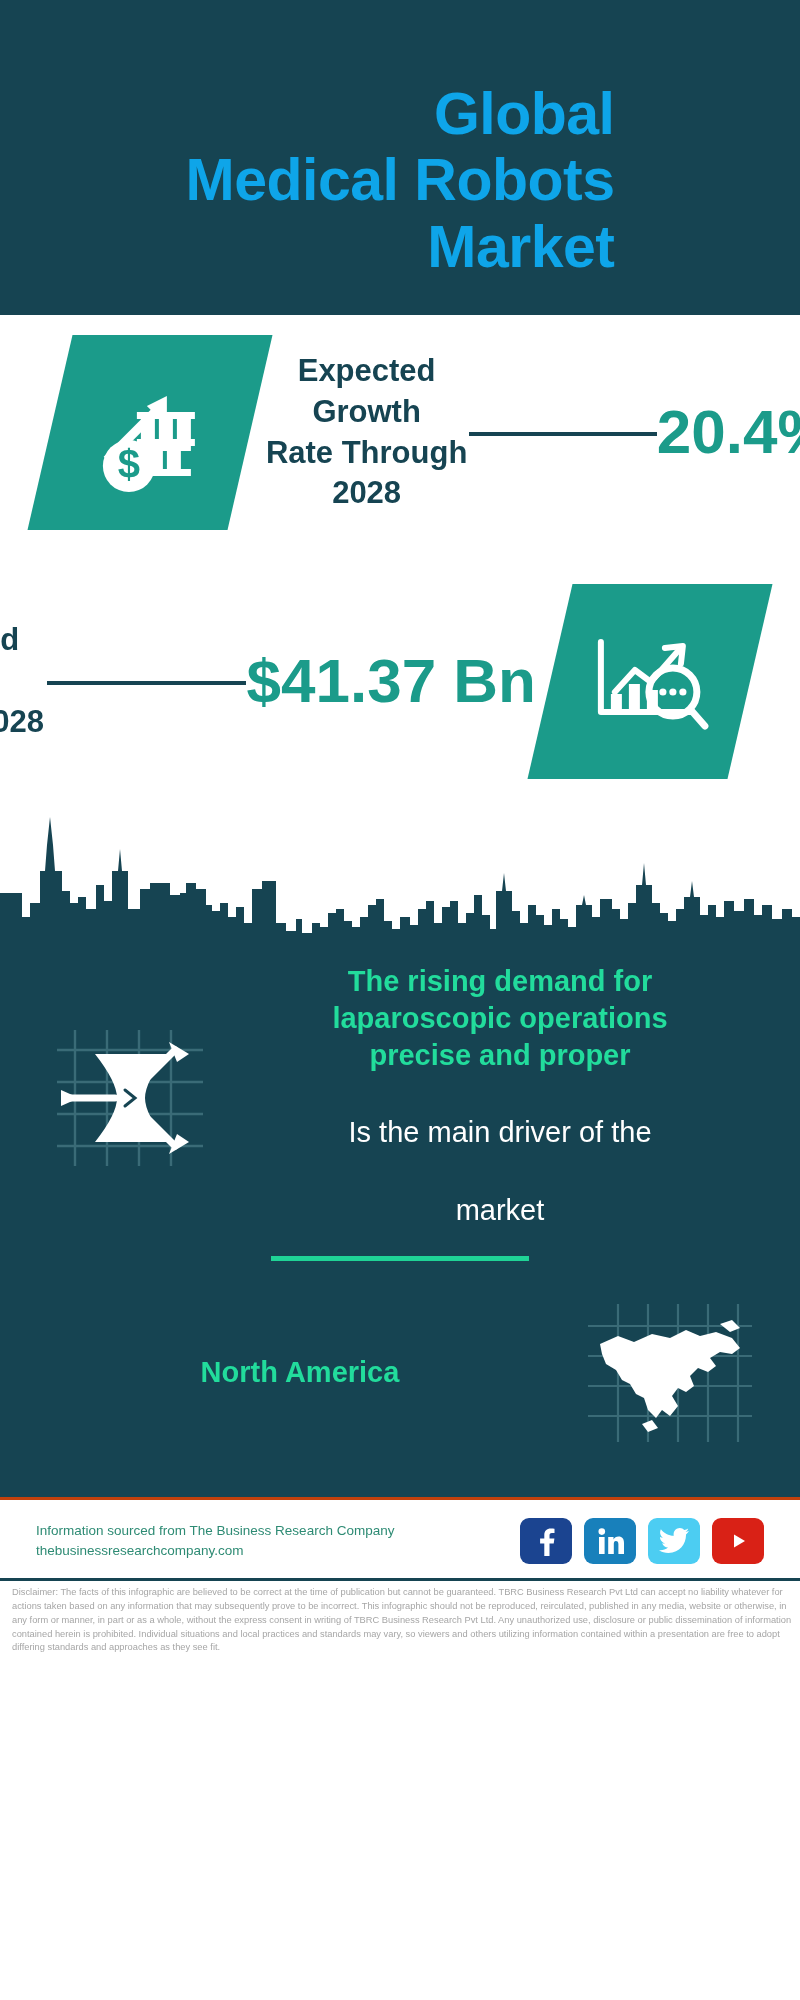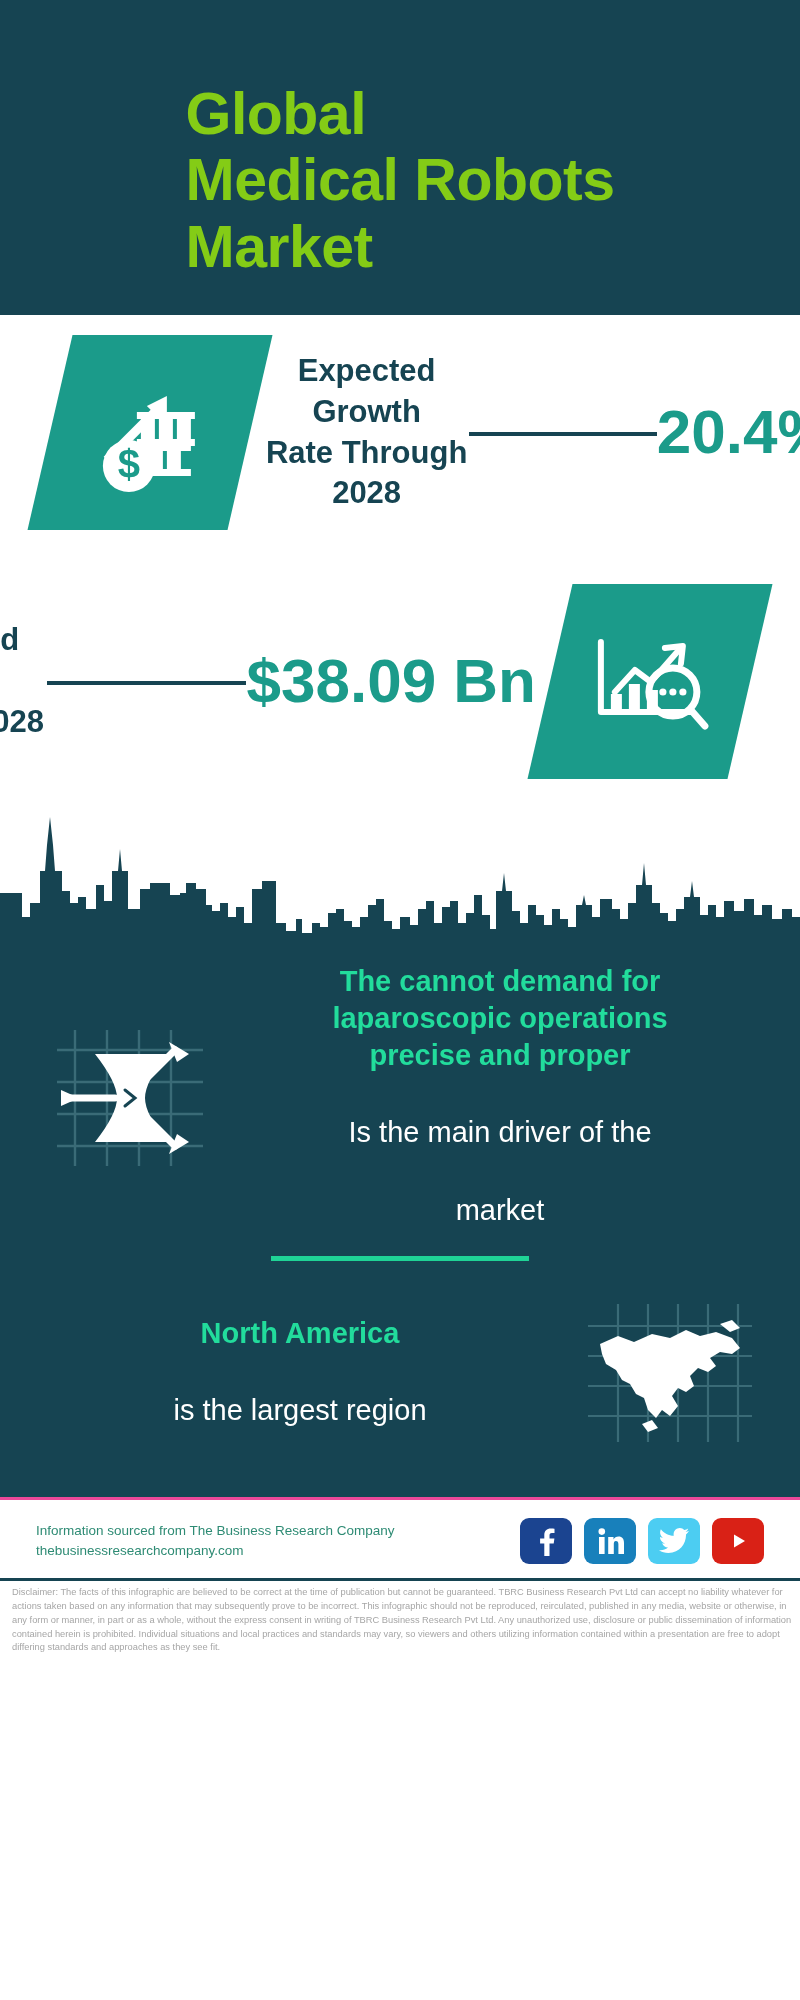--- a/index.html
+++ b/index.html
@@ -21,25 +21,25 @@
     width: 800px;
     height: 315px;
     background: #164452;
     display: flex;
     flex-direction: column;
     align-items: center;
     justify-content: center;
     padding-top: 18px;
   }
   .header-title {
-    color: #84cc16;
+    color: #0ea5e9;
     font-size: 59px;
     font-weight: bold;
     line-height: 1.12;
-    text-align: left;
+    text-align: right;
     letter-spacing: -0.5px;
     margin-top: 28px;
   }
 
   
   .light-body {
     background: #ffffff;
     width: 800px;
     padding-top: 20px;
   }
@@ -150,21 +150,21 @@
     width: 258px;
     height: 5px;
     background: #1fd396;
     margin: 26px auto 22px auto;
   }
 
   
   .footer {
     width: 800px;
     background: #ffffff;
-    border-top: 3px solid #ec4899;
+    border-top: 3px solid #c2410c;
     padding: 18px 36px 14px 36px;
     display: flex;
     align-items: center;
     justify-content: space-between;
   }
   .source-text { line-height: 1.45; }
   .source-line {
     color: #2e8b74;
     font-size: 13.5px;
     display: block;
@@ -267,21 +267,21 @@
             <circle cx="96" cy="66" r="3.6"></circle>
           </g>
         </svg>
       </div>
       <div class="stat-text">
         <div class="stat-label">
           <div>Expected Market</div>
           <div>Size By 2028</div>
         </div>
         <div class="stat-rule"></div>
-        <div class="stat-value">$38.09 Bn</div>
+        <div class="stat-value">$41.37 Bn</div>
       </div>
     </div>
 
     <div class="skyline-wrap">
       <svg viewBox="0 0 800 150" preserveAspectRatio="none" aria-hidden="true">
         <path fill="#164452" d="
           M0,150 L0,88 L22,88 L22,112 L30,112 L30,98 L40,98 L40,66 L45,66
           L47,40 L50,12 L53,40 L55,66 L62,66 L62,86 L70,86 L70,98 L78,98
           L78,92 L86,92 L86,104 L96,104 L96,80 L104,80 L104,96 L112,96
           L112,66 L118,66 L120,44 L122,66 L128,66 L128,104 L140,104
@@ -331,21 +331,21 @@
             <polygon points="120,22 140,34 128,42"></polygon>
             <polygon points="120,134 140,122 128,114"></polygon>
             <polygon points="12,70 30,78 12,86"></polygon>
           </g>
           <g stroke="#164452" stroke-width="3" fill="none" stroke-linecap="round">
             <path d="M76 70 L86 78 L76 86"></path>
           </g>
         </svg>
       </div>
       <div class="fact-text">
-        <span class="fact-hl">The cannot demand for</span>
+        <span class="fact-hl">The rising demand for</span>
         <span class="fact-hl">laparoscopic operations</span>
         <span class="fact-hl">precise and proper</span>
         <span class="fact-sub">Is the main driver of the</span>
         <span class="fact-sub">market</span>
       </div>
     </div>
 
     <div class="fact-divider"></div>
 
     <div class="fact-row reverse">
@@ -360,21 +360,20 @@
             L150 40 L158 50 L150 56 L138 54 L128 60 L134 68 L126 74
             L116 70 L108 78 L112 88 L104 94 L96 90 L90 98 L96 108
             L88 118 L80 112 L74 120 L66 112 L62 100 L54 96 L48 86
             L40 82 L34 72 L24 66 L20 56 Z"></path>
           <path fill="#ffffff" d="M138 26 L150 22 L158 30 L148 34 Z"></path>
           <path fill="#ffffff" d="M60 126 L70 122 L76 130 L66 134 Z"></path>
         </svg>
       </div>
       <div class="fact-text">
         <span class="fact-hl">North America</span>
-        <span class="fact-sub">is the largest region</span>
       </div>
     </div>
   </div>
 
   <div class="footer">
     <div class="source-text">
       <span class="source-line">Information sourced from The Business Research Company</span>
       <span class="source-line">thebusinessresearchcompany.com</span>
     </div>
     <div class="socials">

